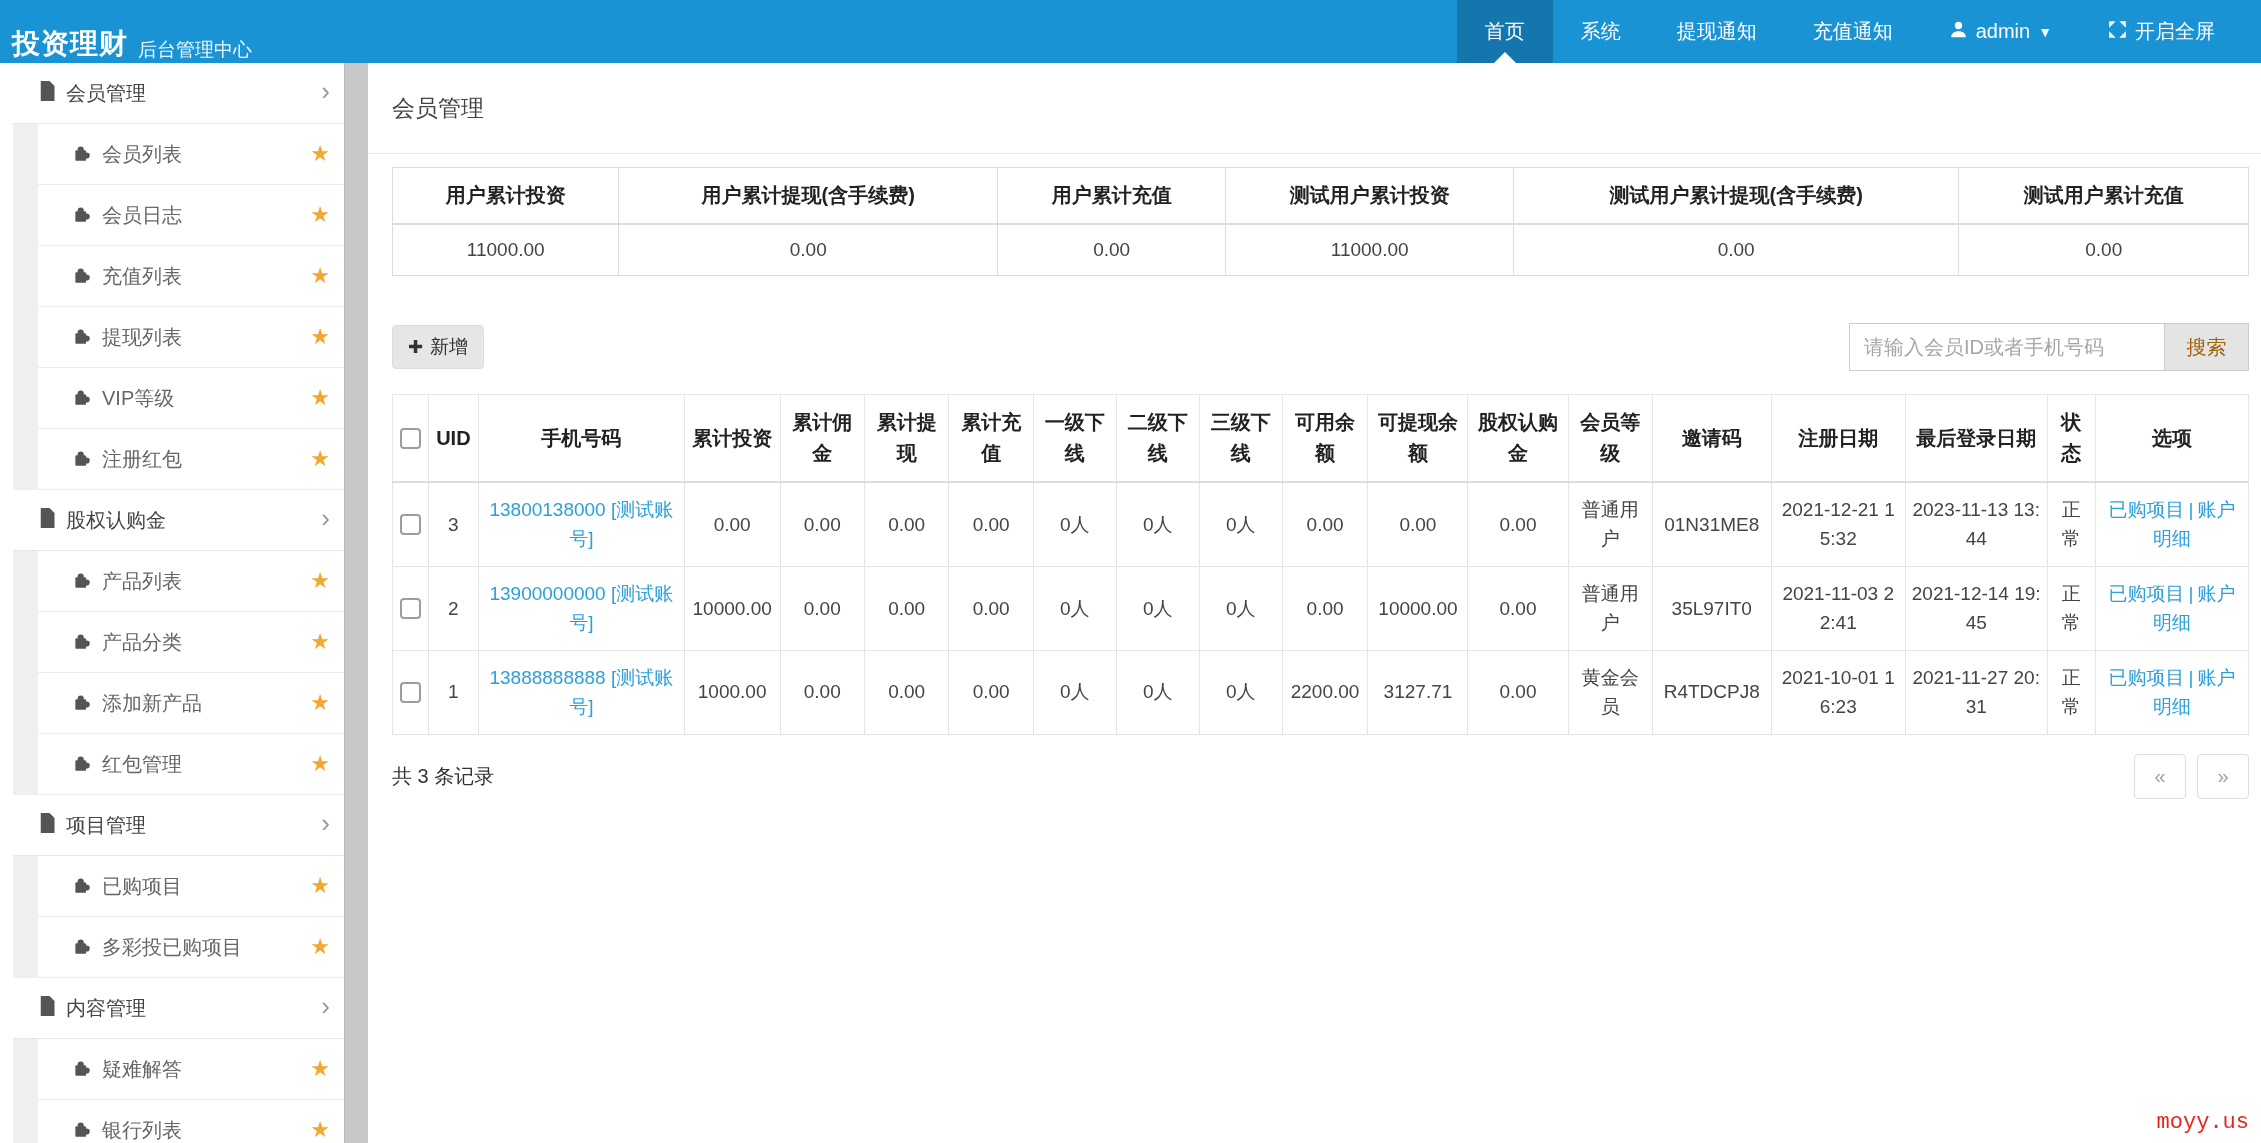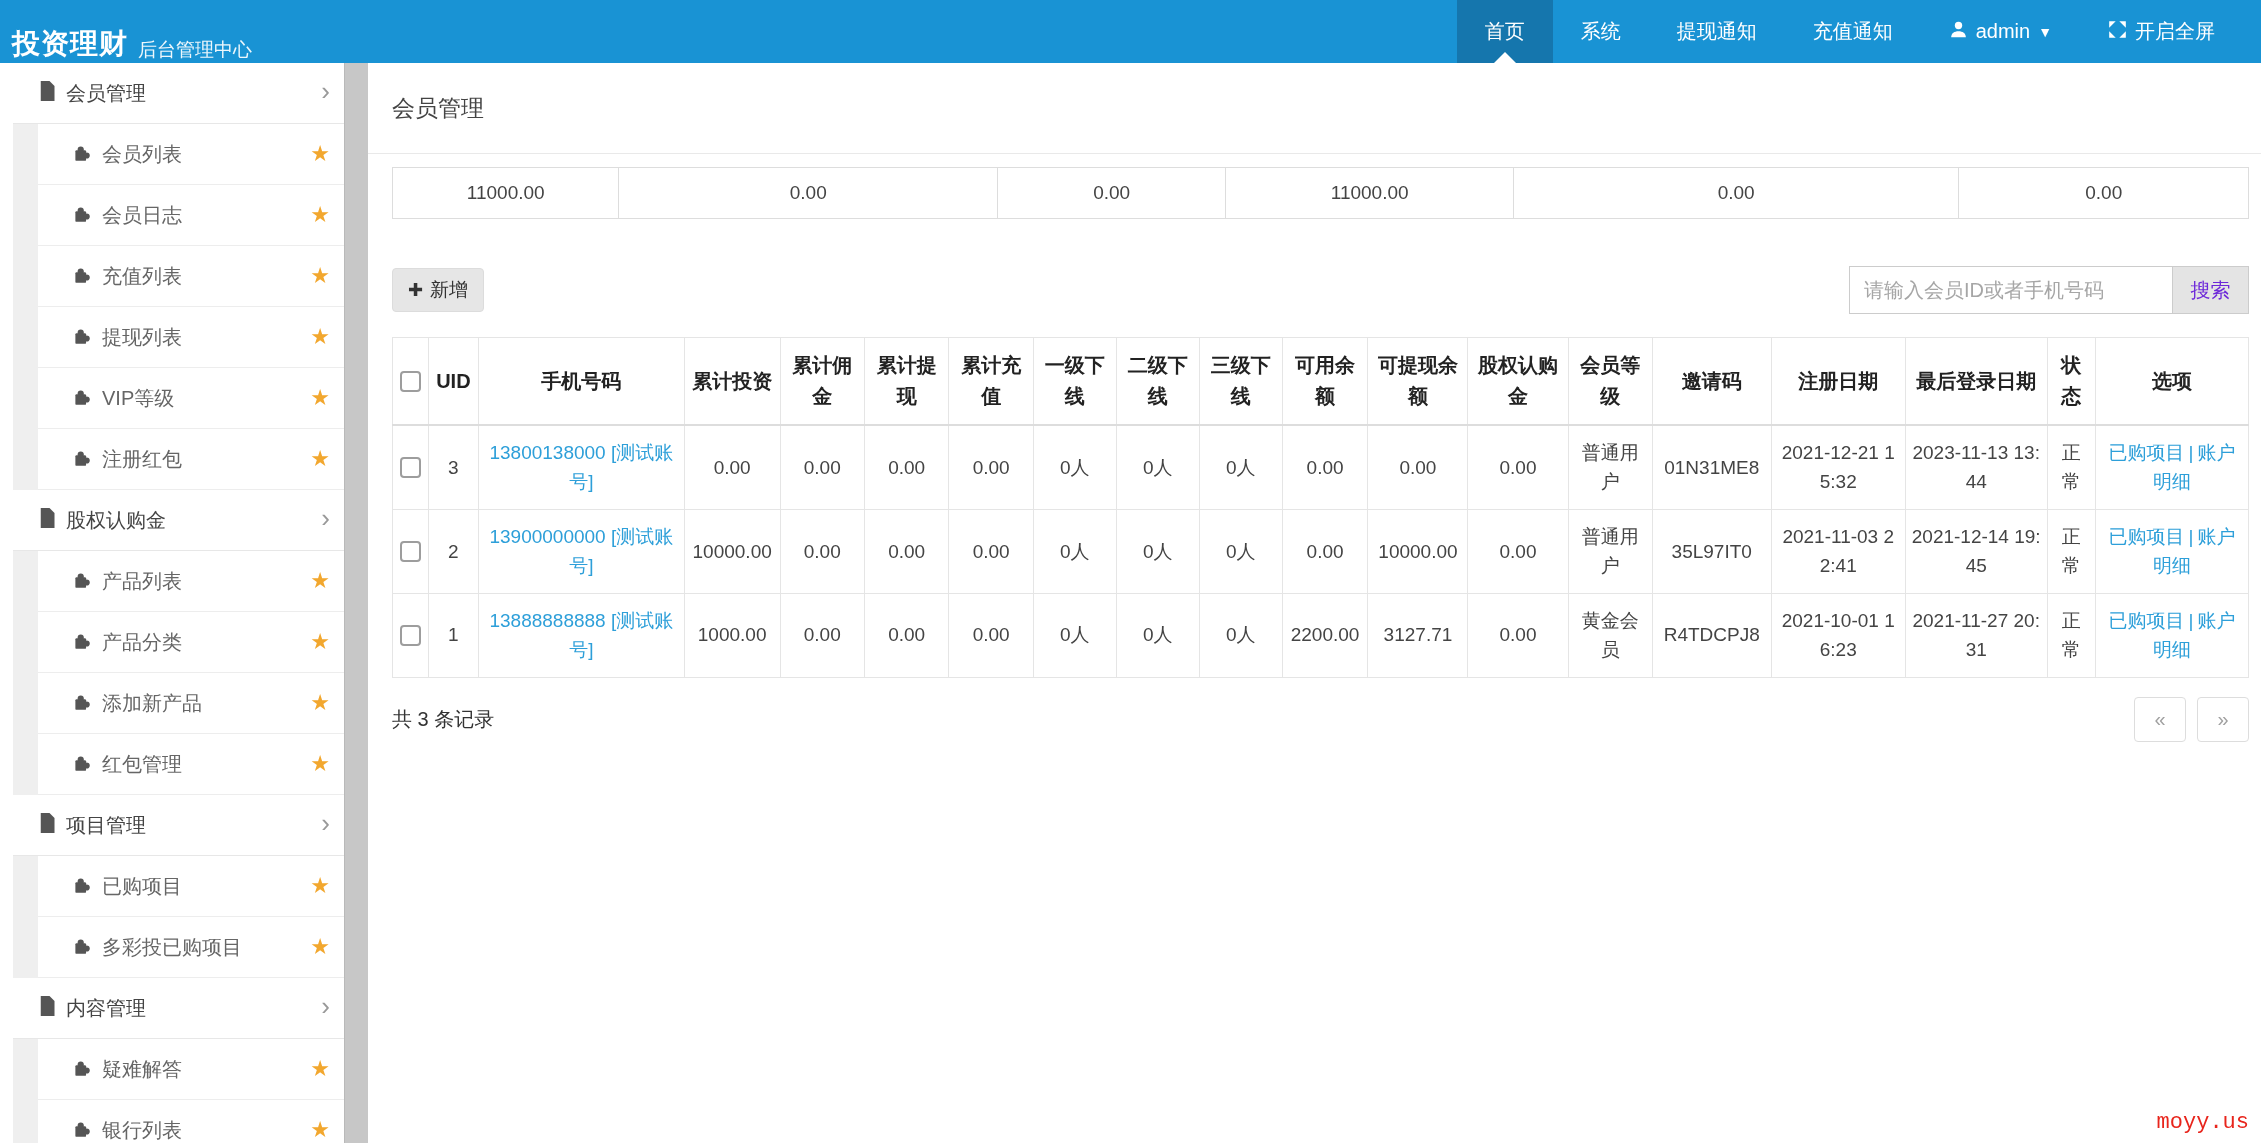--- a/index.html
+++ b/index.html
@@ -60,22 +60,22 @@
   .btn-add { height:44px; display:inline-flex; align-items:center; gap:7px;
     background:#e6e6e6; border:1px solid #dcdcdc; border-radius:4px; padding:0 15px;
     font-size:19px; color:#333; cursor:pointer;
     font-family:"Liberation Sans","DejaVu Sans",sans-serif; }
   .btn-add .plus { font-size:18px; font-weight:bold; }
   .search-group { display:flex; width:400px; }
   .search-group input { flex:1; height:48px; border:1px solid #ccc; padding:0 14px;
     font-size:20px; color:#333; outline:none; border-radius:0;
     font-family:"Liberation Sans","DejaVu Sans",sans-serif; }
   .search-group input::placeholder { color:#a6a6a6; }
-  .btn-search { width:76px; height:48px; background:#e4e4e4; border:1px solid #ccc;
-    border-left:none; font-size:20px; color:#6d28d9; cursor:pointer;
+  .btn-search { width:84px; height:48px; background:#e4e4e4; border:1px solid #ccc;
+    border-left:none; font-size:20px; color:#a16207; cursor:pointer;
     font-family:"Liberation Sans","DejaVu Sans",sans-serif; }
 
   .table-wrap { margin:23px 12px 0 24px; }
   table.grid { width:100%; border-collapse:collapse; table-layout:fixed; }
   table.grid th { border:1px solid #e5e5e5; border-bottom:2px solid #ddd;
     font-size:20px; color:#222; font-weight:bold; text-align:center;
     padding:12px 4px; line-height:1.55; }
   table.grid td { border:1px solid #e5e5e5; font-size:19px; color:#444;
     text-align:center; vertical-align:middle; padding:12px 5px; line-height:1.55;
     word-break:break-all; }
@@ -378,20 +378,28 @@
       <table class="summary">
         <colgroup>
           <col style="width:12.2%">
             <col style="width:20.4%">
             <col style="width:12.3%">
           <col style="width:15.5%">
             <col style="width:24.0%">
             <col style="width:15.6%">
         </colgroup>
         <tbody>
+            <tr>
+          <th>用户累计投资</th>
+          <th>用户累计提现(含手续费)</th>
+          <th>用户累计充值</th>
+          <th>测试用户累计投资</th>
+          <th>测试用户累计提现(含手续费)</th>
+          <th>测试用户累计充值</th>
+        </tr>
         <tr>
           <td>11000.00</td>
           <td>0.00</td>
           <td>0.00</td>
           <td>11000.00</td>
           <td>0.00</td>
           <td>0.00</td>
         </tr>
       </tbody>
         </table>

